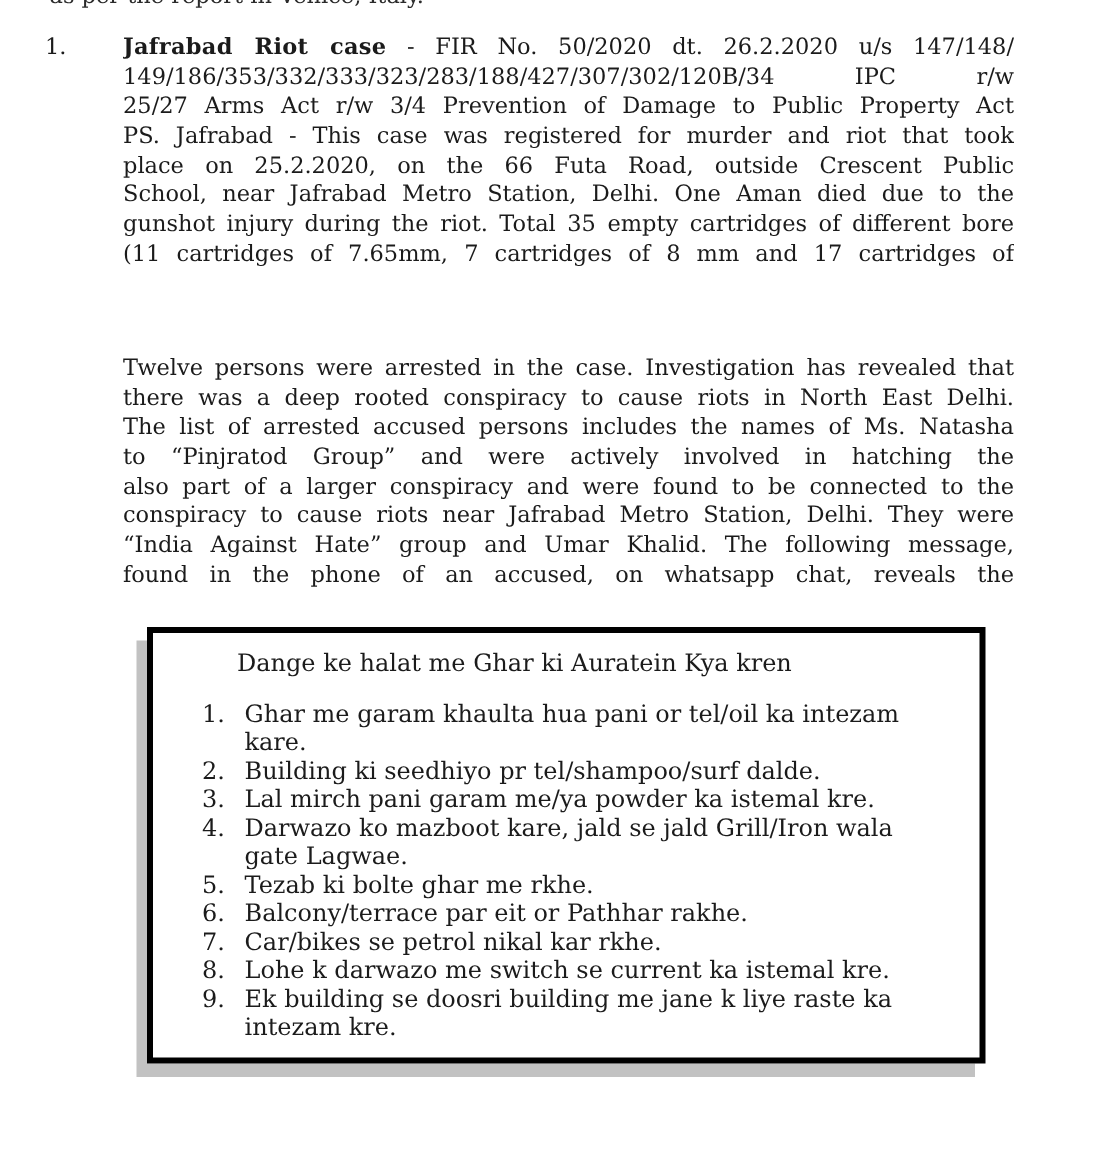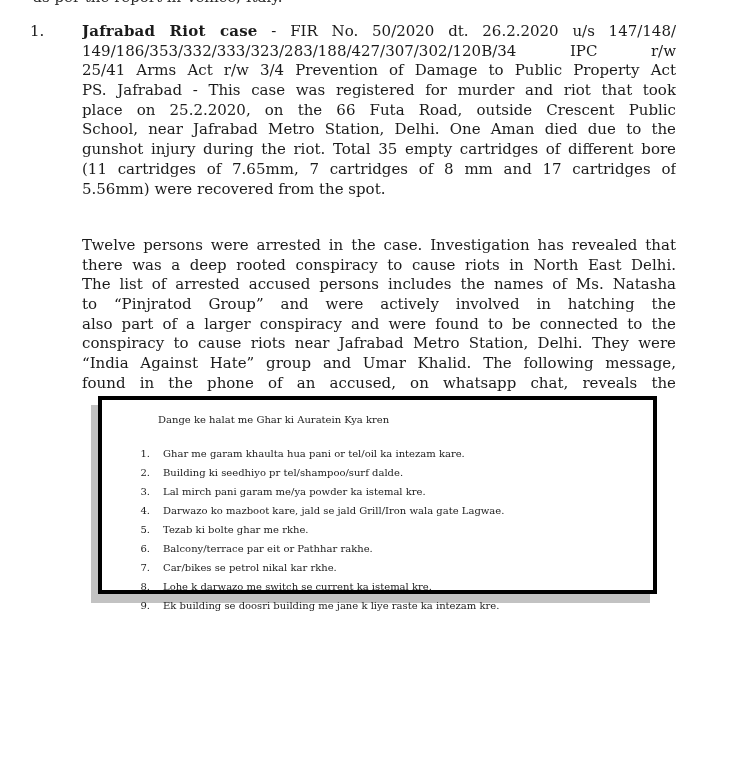--- a/index.html
+++ b/index.html
@@ -52,27 +52,27 @@
   }
   .jline.last { text-align-last: left; }
   .bold-lead { font-weight: bold; letter-spacing: 0.2px; }
 
   .para1 { top: 22px; }
   .para2 { top: 236px; }
 
   
   .msg-box {
     position: absolute;
-    left: 98px; top: 396px;
-    width: 559px; height: 198px;
+    left: 98px; top: 418px;
+    width: 559px; height: 291px;
     box-sizing: border-box;
     background: #ffffff;
     border: 4px solid #000000;
     box-shadow: -7px 9px 0 0 #c2c2c2;
-    font-size: 10px;
+    font-size: 16px;
     line-height: 19px;
     padding: 8px 18px 0 22px;
   }
   .box-title {
     margin: 2px 0 0 34px;
   }
   .box-list {
     margin-top: 15px;
   }
   .box-item {
@@ -104,21 +104,21 @@
       <div class="jline">
         <span class="bold-lead">Jafrabad Riot case</span><span> - FIR No. 50/2020 dt. 26.2.2020 u/s 147/148/</span>
       </div>
       <div>
 
           <div class="jline">
             <span>149/186/353/332/333/323/283/188/427/307/302/120B/34 IPC r/w</span>
           </div>
 
           <div class="jline">
-            <span>25/41 Arms Act r/w 3/4 Prevention of Damage to Public Property Act</span>
+            <span>25/27 Arms Act r/w 3/4 Prevention of Damage to Public Property Act</span>
           </div>
 
           <div class="jline">
             <span>PS. Jafrabad - This case was registered for murder and riot that took</span>
           </div>
 
           <div class="jline">
             <span>place on 25.2.2020, on the 66 Futa Road, outside Crescent Public</span>
           </div>
 
@@ -127,23 +127,20 @@
           </div>
 
           <div class="jline">
             <span>gunshot injury during the riot. Total 35 empty cartridges of different bore</span>
           </div>
 
           <div class="jline">
             <span>(11 cartridges of 7.65mm, 7 cartridges of 8 mm and 17 cartridges of</span>
           </div>
 
-          <div class="jline last">
-            <span>5.56mm) were recovered from the spot.</span>
-          </div>
         </div>
     </div>
   </div>
 
   <div class="para para2">
     <div class="para-body">
       <div>
 
           <div class="jline">
             <span>Twelve persons were arrested in the case. Investigation has revealed that</span>

